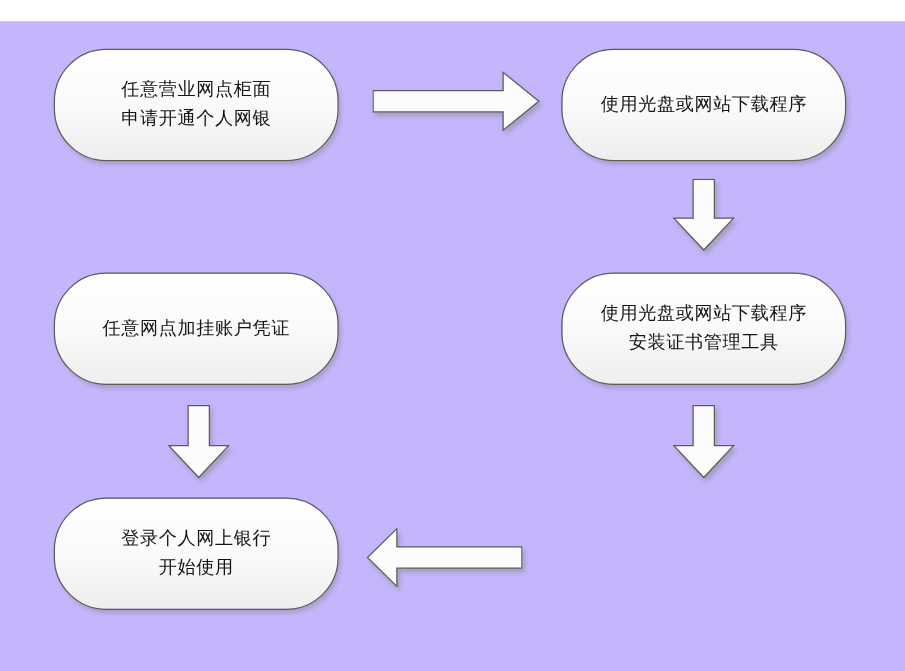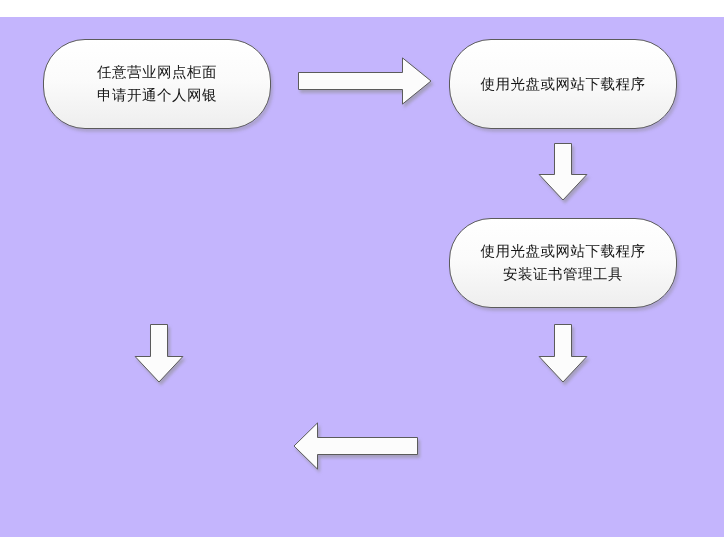--- a/index.html
+++ b/index.html
@@ -71,33 +71,40 @@
   </svg>
 
   <div class="node n2">
     <span class="node-label">使用光盘或网站下载程序</span>
   </div>
 
   <svg class="arrow a-down-1" width="50" height="58" viewBox="0 0 50 58">
     <polygon points="16.5,0.5 33.5,0.5 33.5,31.5 48.9,31.5 25,57 1.1,31.5 16.5,31.5"></polygon>
   </svg>
 
+  <div class="node n4">
+    <span class="node-label">任意网点加挂账户凭证</span>
+  </div>
 
   <div class="node n3">
     <span class="node-label">使用光盘或网站下载程序
 安装证书管理工具</span>
   </div>
 
   <svg class="arrow a-down-2" width="50" height="59" viewBox="0 0 50 59">
     <polygon points="16.5,0.5 33.5,0.5 33.5,32.5 48.9,32.5 25,58 1.1,32.5 16.5,32.5"></polygon>
   </svg>
 
   <svg class="arrow a-down-3" width="50" height="59" viewBox="0 0 50 59">
     <polygon points="16.5,0.5 33.5,0.5 33.5,32.5 48.9,32.5 25,58 1.1,32.5 16.5,32.5"></polygon>
   </svg>
 
+  <div class="node n5">
+    <span class="node-label">登录个人网上银行
+开始使用</span>
+  </div>
 
   <svg class="arrow a-left" width="125" height="48" viewBox="0 0 125 48">
     <polygon points="24.5,0.9 24.5,15.5 124.5,15.5 124.5,32.5 24.5,32.5 24.5,47.1 1,24"></polygon>
   </svg>
 
 
 </div>
 
 </body></html>

